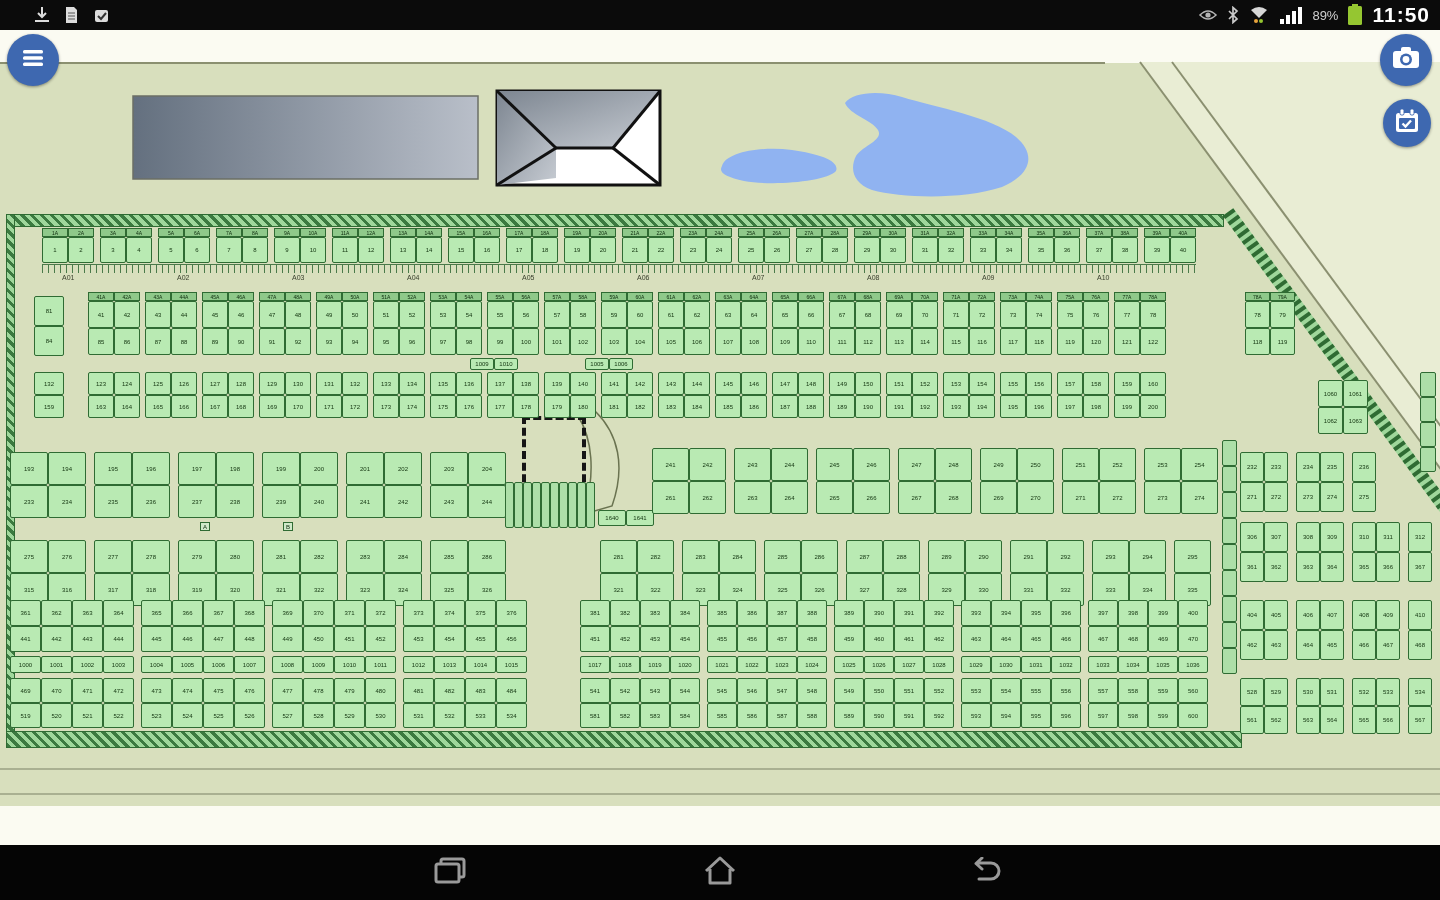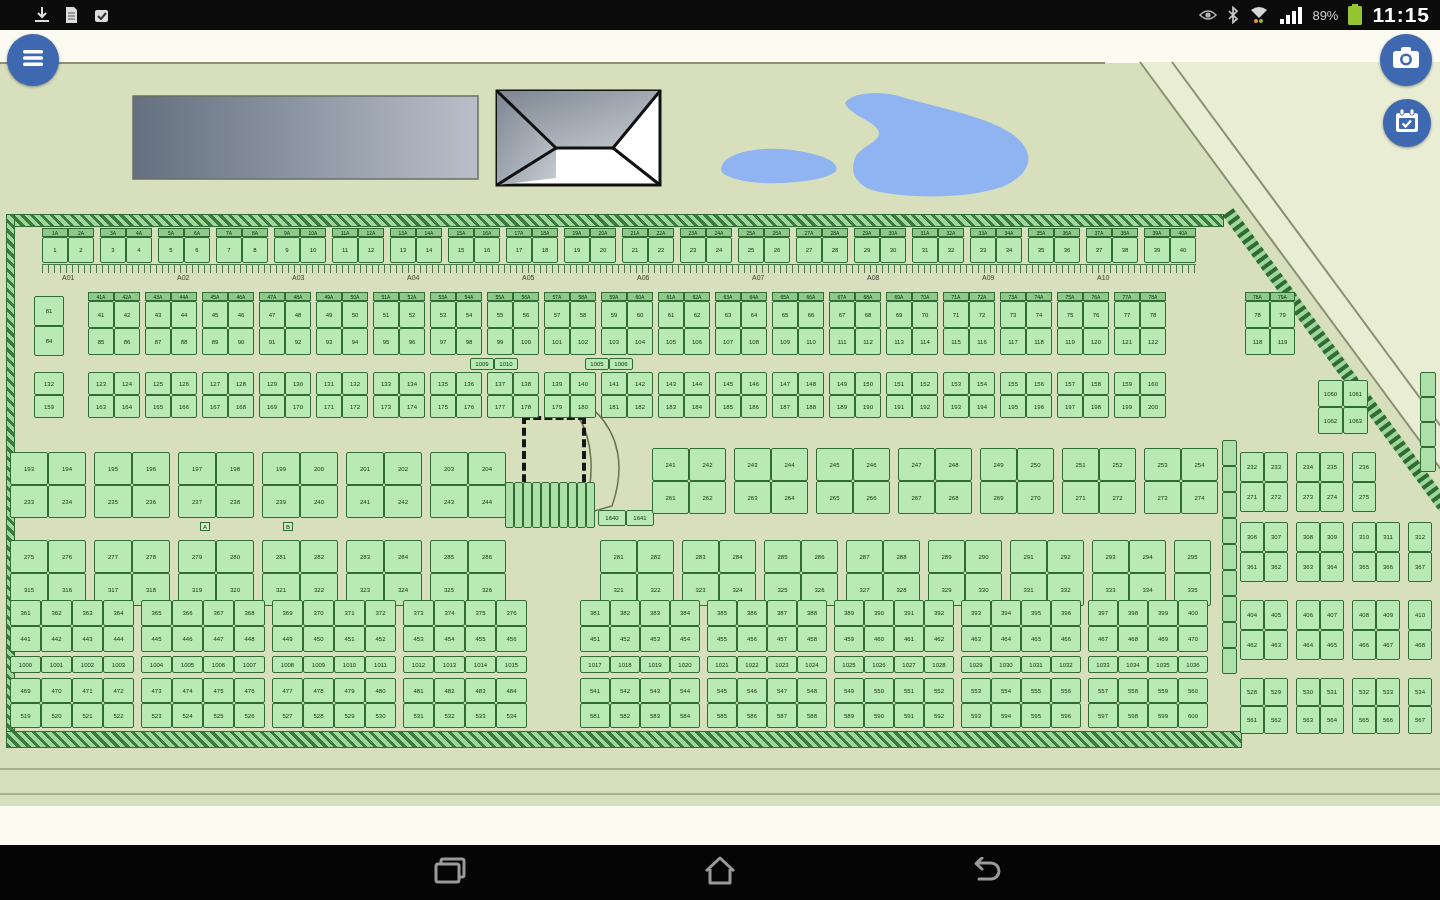--- a/index.html
+++ b/index.html
@@ -99,21 +99,21 @@
             <rect x="19" y="1" width="4" height="17" fill="#fff"></rect>
           </svg>
       </span>
       <span class="sb-pct">89%</span>
       <span class="sb-ico">
         <svg width="16" height="22" viewBox="0 0 16 22">
             <rect x="5" y="0" width="6" height="3" fill="#95c631"></rect>
             <rect x="1" y="2" width="14" height="19" rx="1.5" fill="#95c631"></rect>
           </svg>
       </span>
-      <span class="sb-time">11:15</span>
+      <span class="sb-time">11:50</span>
     </div>
   </div>
 
   <div class="map">
     <div class="strip-white" style="top:0;height:33px;"></div>
     <div class="strip-white" style="top:776px;height:39px;"></div>
 
     <svg class="mapsvg" width="1440" height="815" viewBox="0 30 1440 815">
 
       <polygon points="1140,62 1448,479 1448,62" fill="#e9edd4"></polygon>

